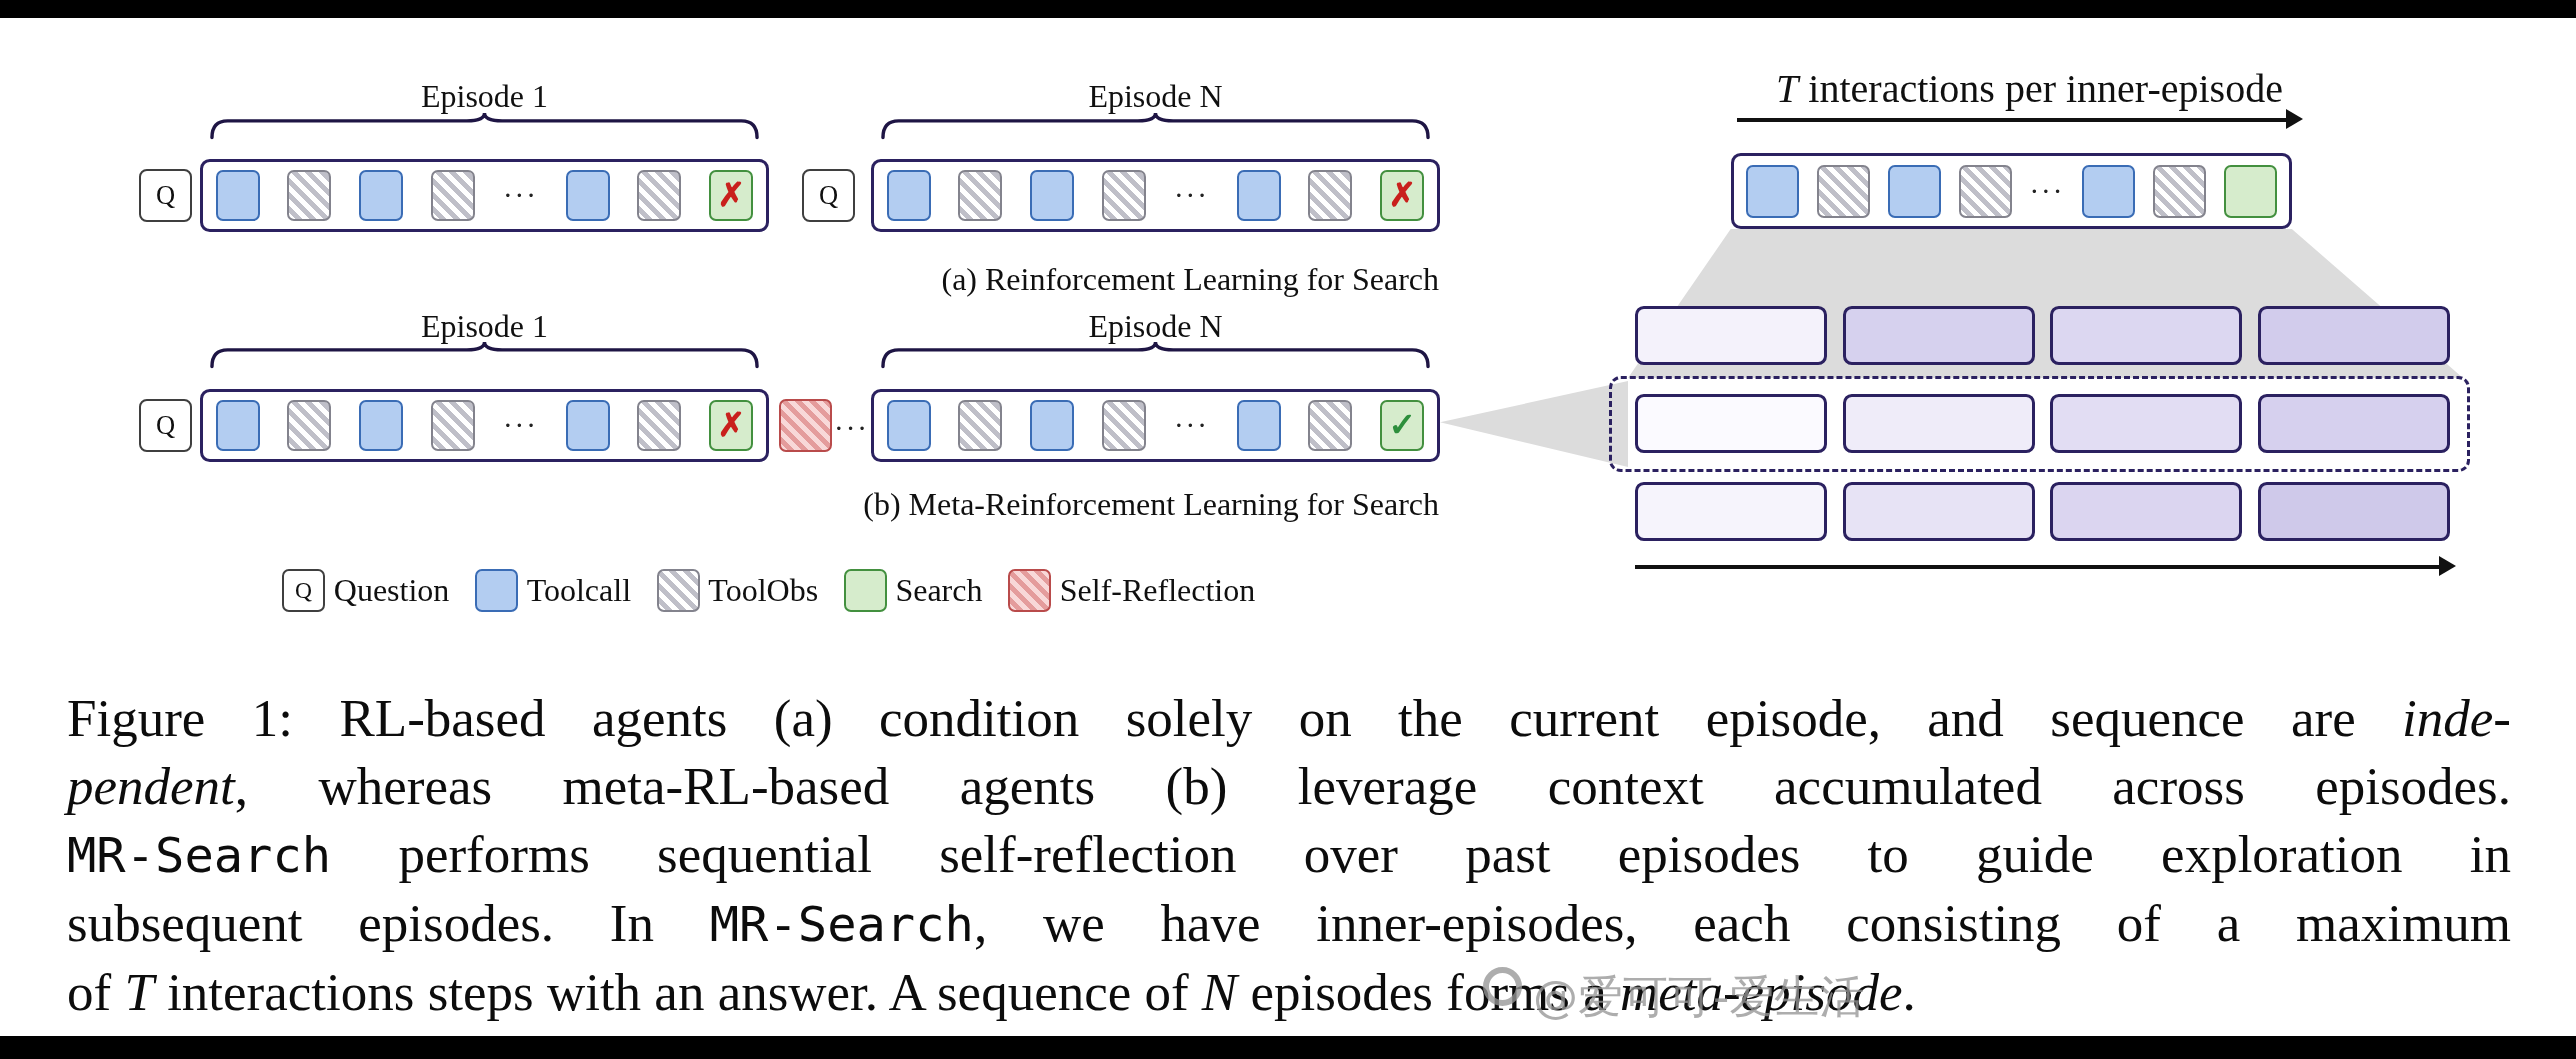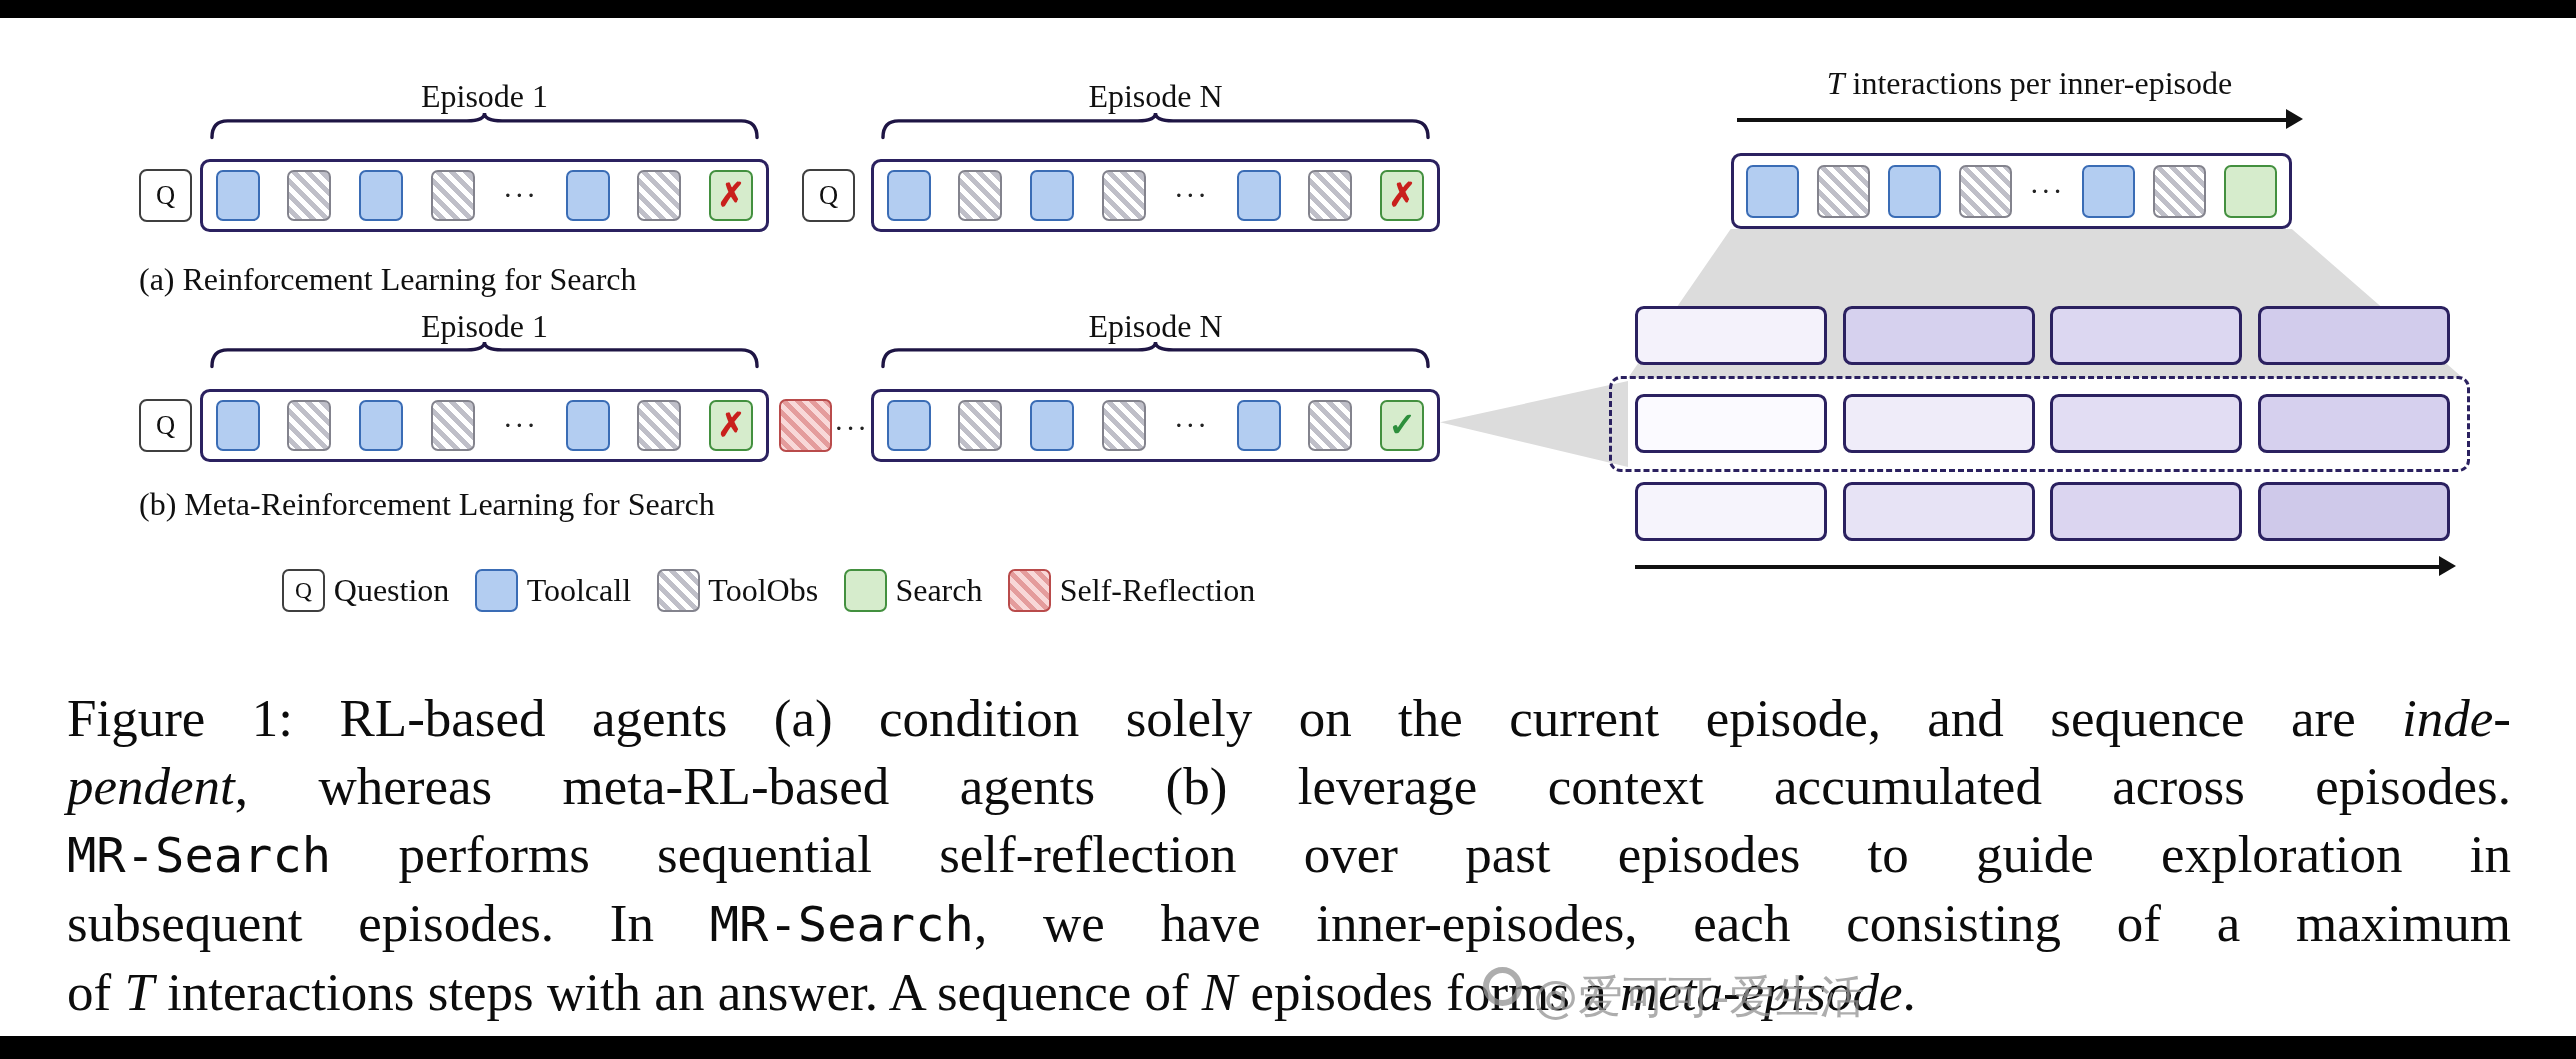--- a/index.html
+++ b/index.html
@@ -22,35 +22,35 @@
   .token.hatch{background:repeating-linear-gradient(45deg,#ffffff 0 4.9px,#bfbfc8 4.9px 9.8px);border:2.9px solid #83838d;}
   .token.answer{background:#d6eccc;border:2.9px solid #43903f;}
   .token.sr{background:repeating-linear-gradient(45deg,#f8d8d8 0 4.9px,#e49c9c 4.9px 9.8px);border:2.9px solid #b94b4b;}
   .token.lg{width:53px;height:53px;}
   .token.abs{position:absolute;}
   .dots{font-size:29px;letter-spacing:2px;color:#222;flex:0 0 auto;line-height:1;}
   .dots.abs{position:absolute;}
   .mark{font-size:33px;font-weight:bold;line-height:1;}
   .mark.x{color:#c9201d;}
   .mark.check{color:#2d8f3c;}
-  .panel-caption{position:absolute;text-align:left;font-size:32px;}
+  .panel-caption{position:absolute;text-align:right;font-size:32px;}
 
   .legend{position:absolute;left:282px;top:569px;display:flex;align-items:center;gap:25.5px;font-size:32px;}
   .legend .item{display:flex;align-items:center;gap:8.8px;}
   .legend .lbox{width:43px;height:43px;border-radius:6.9px;box-sizing:border-box;flex:0 0 auto;}
   .legend .lbox.lq{border:2.9px solid #3f3f3f;background:#fff;display:flex;align-items:center;justify-content:center;font-size:23.5px;}
   .legend .lbox.blue{background:#b3cdf1;border:2.9px solid #3a6cb5;}
   .legend .lbox.hatch{background:repeating-linear-gradient(45deg,#ffffff 0 4.9px,#bfbfc8 4.9px 9.8px);border:2.9px solid #83838d;}
   .legend .lbox.answer{background:#d6eccc;border:2.9px solid #43903f;}
   .legend .lbox.sr{background:repeating-linear-gradient(45deg,#f8d8d8 0 4.9px,#e49c9c 4.9px 9.8px);border:2.9px solid #b94b4b;}
 
   .harrow{position:absolute;background:#111;height:3.9px;}
   .harrow::after{content:"";position:absolute;right:-16.7px;top:-8.8px;width:0;height:0;
         border:10.8px solid transparent;border-left:17.7px solid #111;border-right:0;}
-  .rp-label{position:absolute;font-size:32px;text-align:center;}
+  .rp-label{position:absolute;font-size:40px;text-align:center;}
   .strip{position:absolute;left:1731px;top:153px;width:561px;height:76px;border:3.9px solid #2b2160;border-radius:9.8px;
         background:#fff;display:flex;align-items:center;justify-content:space-between;padding:0 11.8px;box-sizing:border-box;}
   .funnel{position:absolute;left:1628px;top:229px;width:835px;height:149px;background:#dcdcdc;
         clip-path:polygon(12.3% 0,79.5% 0,100% 100%,0 100%);}
   .tri{position:absolute;left:1440px;top:381px;width:188px;height:86px;background:#dcdcdc;
         clip-path:polygon(0 48%,100% 0,100% 100%);}
   .mgrid{position:absolute;left:1635px;top:306px;display:grid;grid-template-columns:repeat(4,192px);
         grid-template-rows:repeat(3,59px);gap:29px 15.7px;}
   .gcell{border:3.4px solid #2b2160;border-radius:8.8px;box-sizing:border-box;}
   .dashed{position:absolute;left:1609px;top:376px;width:861px;height:96px;border:3.9px dashed #2b2160;

